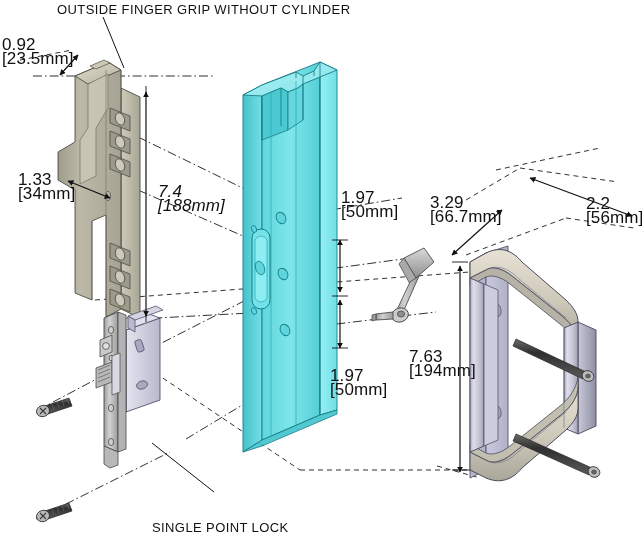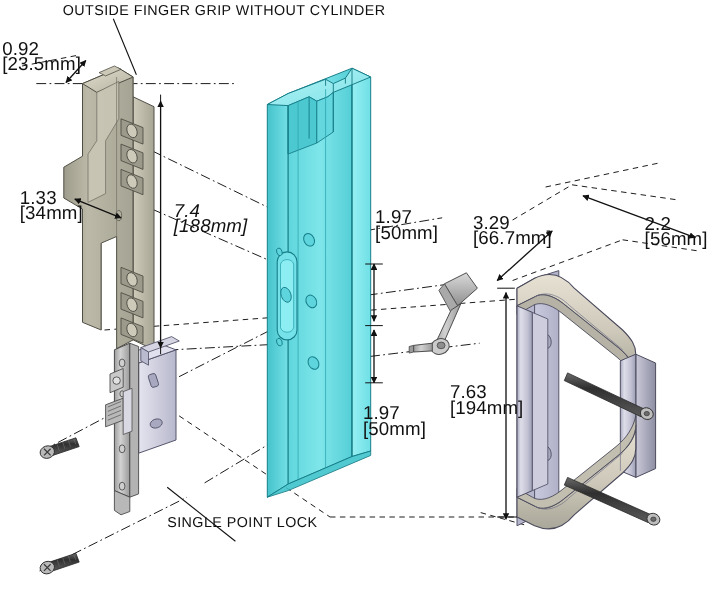--- a/index.html
+++ b/index.html
@@ -424,21 +424,21 @@
     </g>
 
     <g stroke="#111" stroke-width="1" fill="none">
       <path d="M103,17 L124,68"></path>
       <path d="M214,492 L152,443"></path>
     </g>
   </svg>
 
   <div class="calloutlabel" style="left:57px;top:2px;">OUTSIDE  FINGER  GRIP  WITHOUT  CYLINDER</div>
 
-  <div class="calloutlabel" style="left:152px;top:467px;">SINGLE POINT  LOCK</div>
+  <div class="calloutlabel" style="left:152px;top:520px;">SINGLE POINT  LOCK</div>
 
   <div class="dimtext" style="left:2px;top:38px;width:84px;">
     <span class="v">0.92</span>
     <span class="v">[23.5mm]</span>
   </div>
 
   <div class="dimtext" style="left:18px;top:173px;width:70px;">
     <span class="v">1.33</span>
     <span class="v">[34mm]</span>
   </div>

